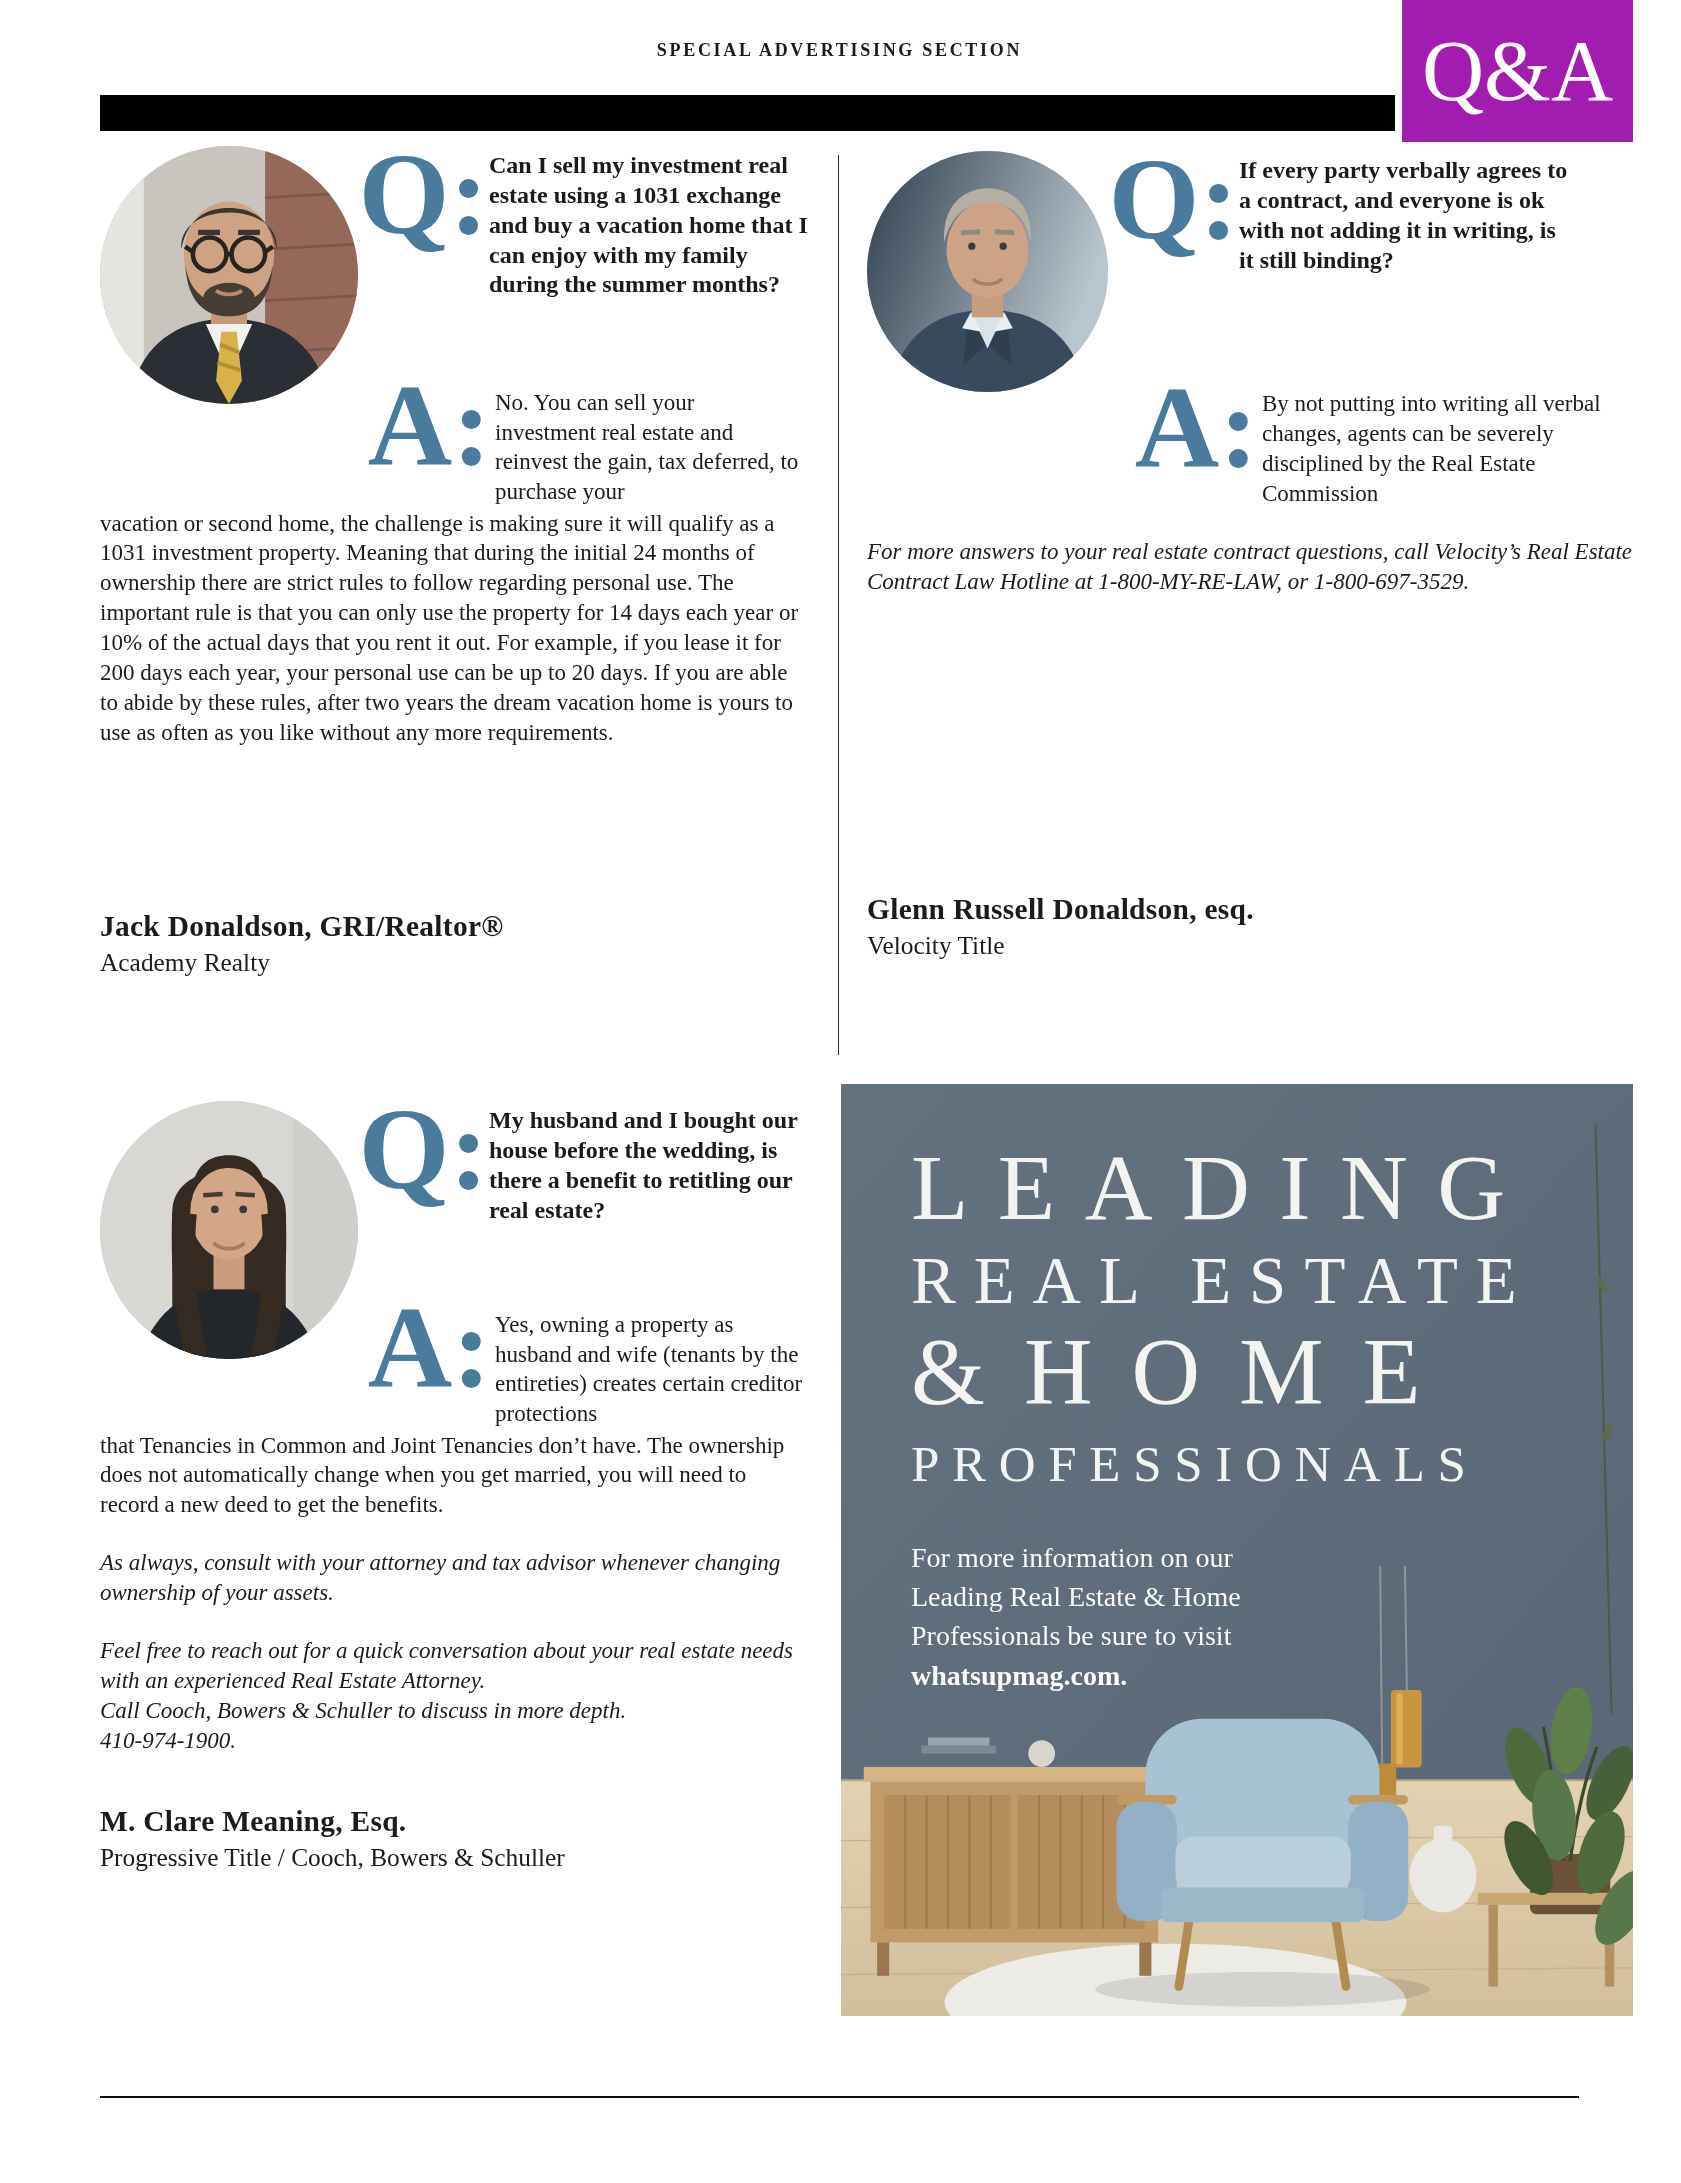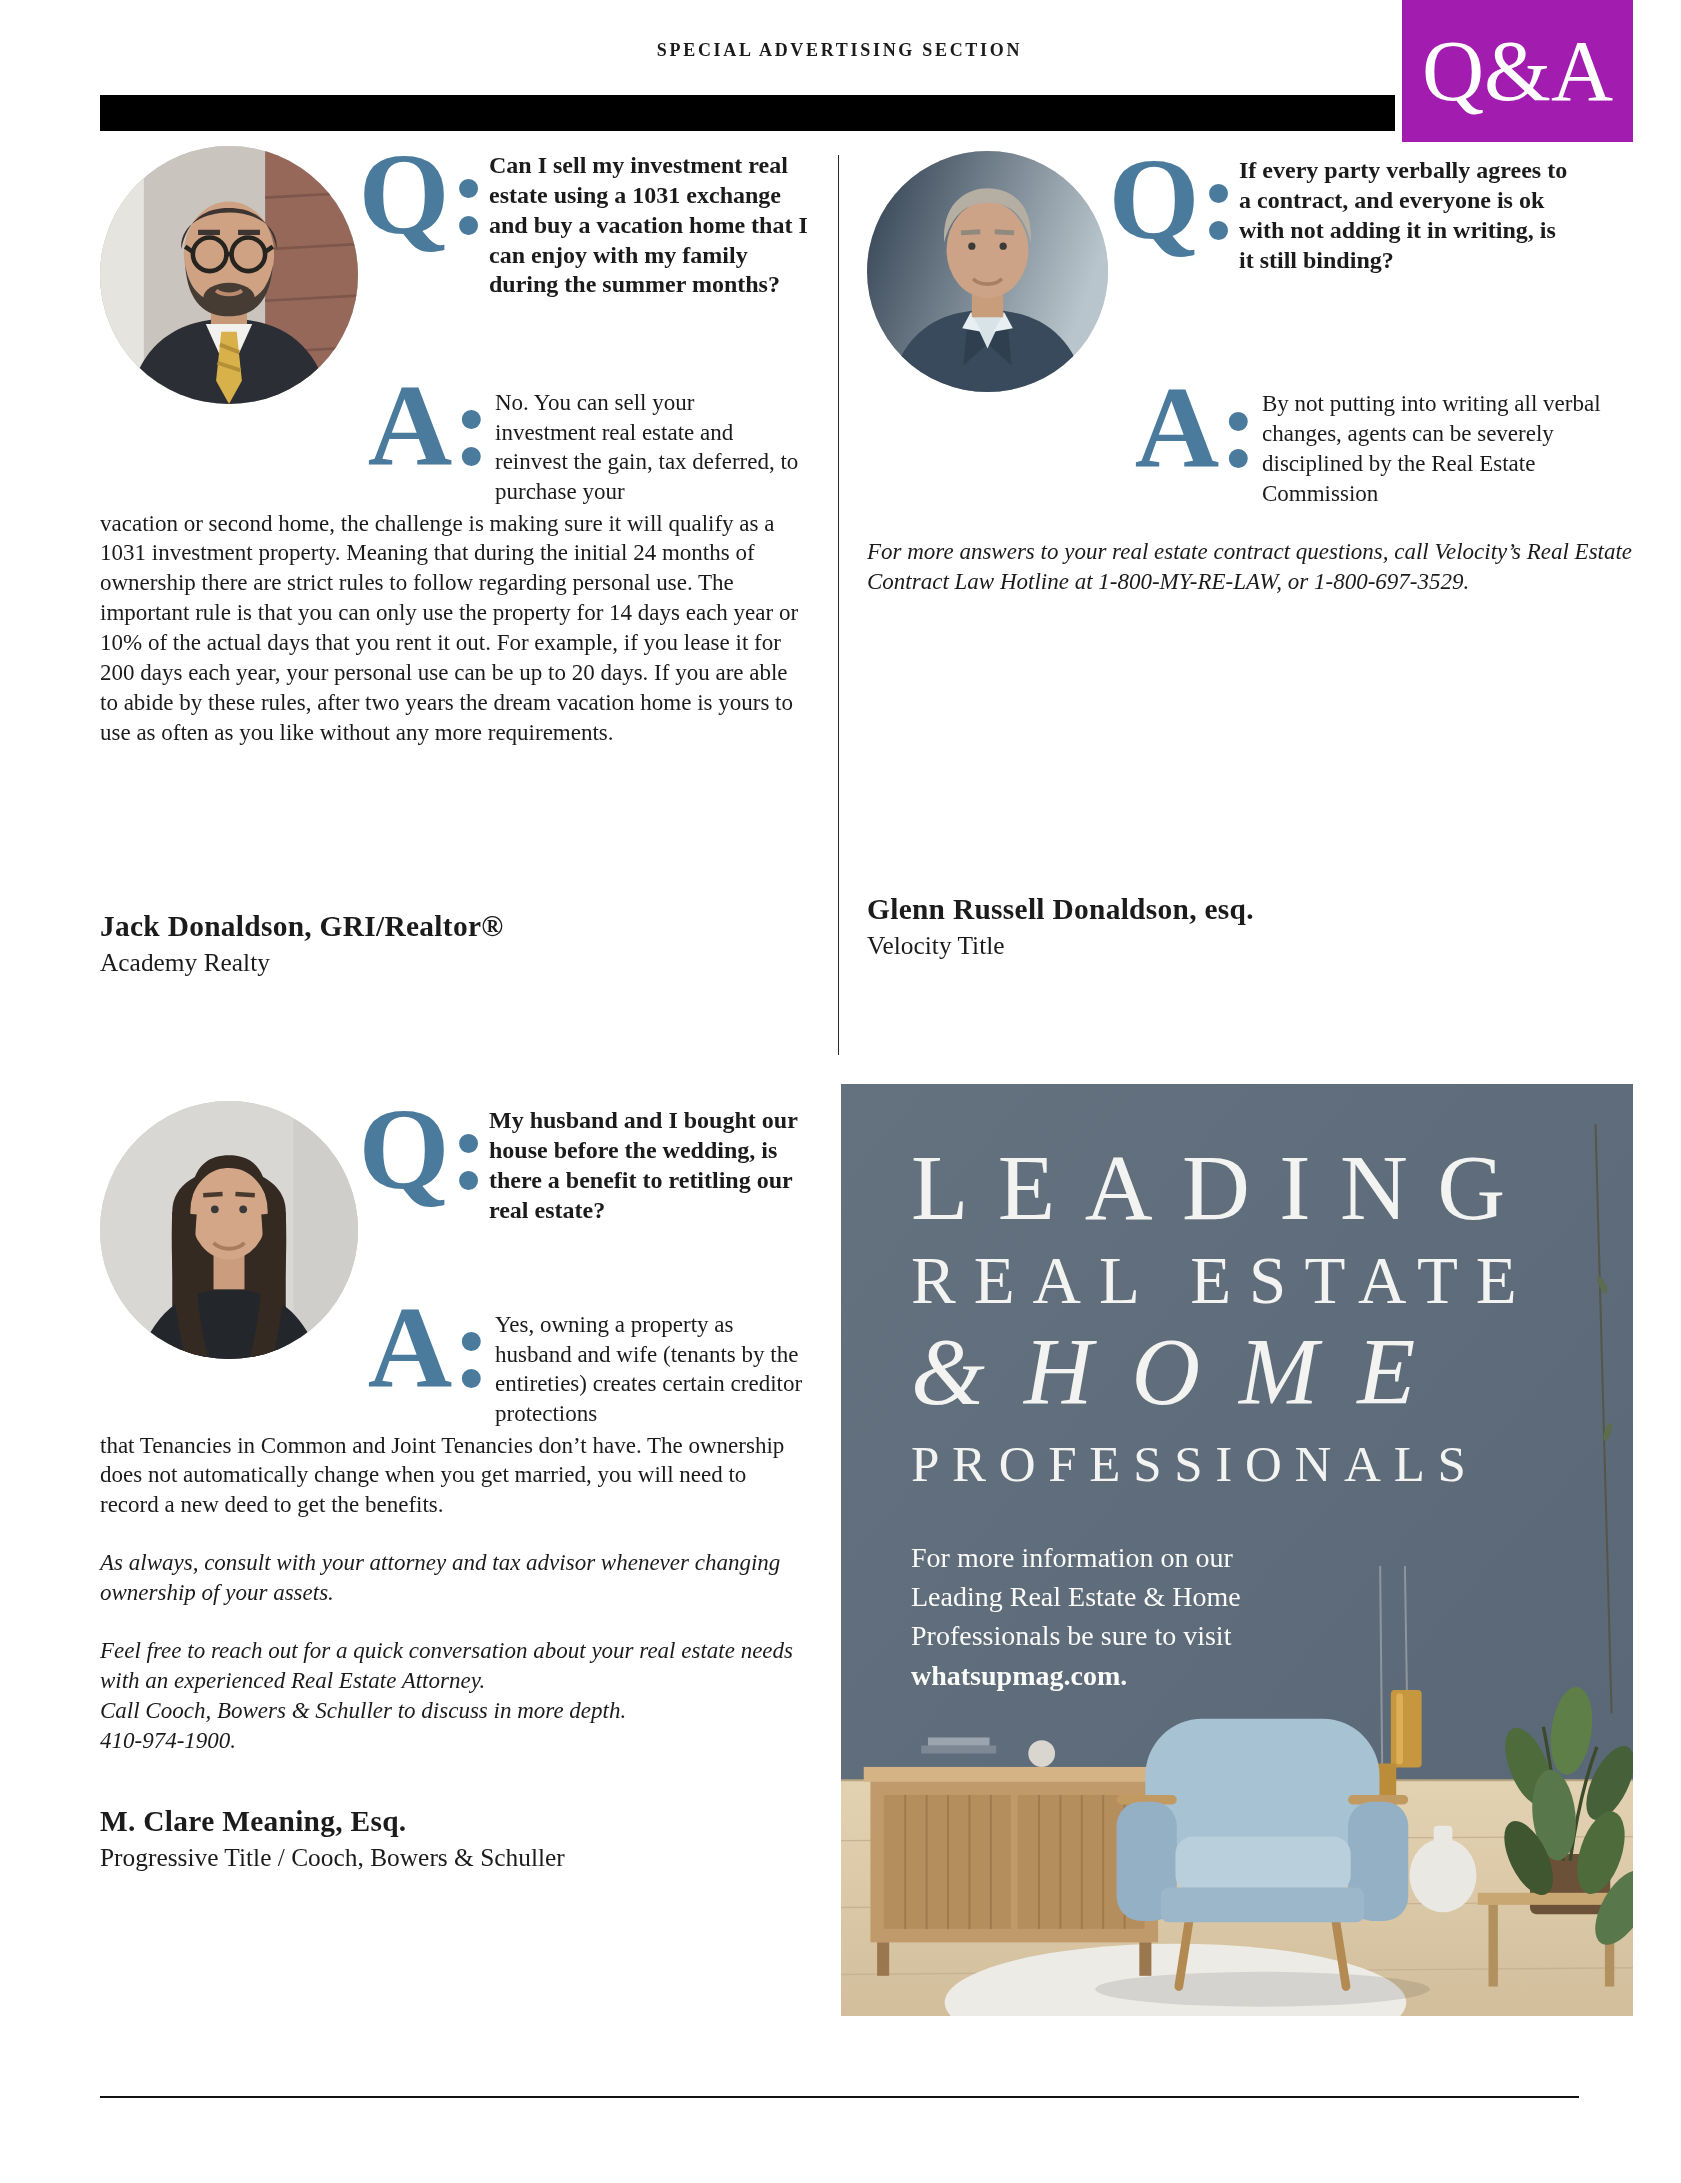--- a/index.html
+++ b/index.html
@@ -52,21 +52,21 @@
   .block-bl .byline { top:704px; }
   .byline h3 { font-size:29.4px; font-weight:bold; letter-spacing:0.3px; }
   .byline p  { font-size:25.4px; margin-top:5.4px; }
 
   .ad { position:absolute; left:841px; top:1084px; width:792px; height:932px;
         overflow:hidden; background:#3b82f6; }
   .room { position:absolute; left:0; top:0; width:100%; height:100%; }
   .ad-content { position:relative; z-index:2; padding:56px 27px 0 70px; color:#f3f4f1; }
   .h1 { font-size:94px; letter-spacing:29.4px; line-height:1; white-space:nowrap; }
   .h2 { font-size:67px; letter-spacing:18px; line-height:1; margin-top:13.4px; white-space:nowrap; }
-  .h3 { font-size:95px; letter-spacing:39px; line-height:1; margin-top:10.7px; white-space:nowrap;font-style:italic; }
+  .h3 { font-size:95px; letter-spacing:39px; line-height:1; margin-top:10.7px; white-space:nowrap; }
   .h4 { font-size:51px;  letter-spacing:12.7px; line-height:1; margin-top:19px; white-space:nowrap; }
   .ad-info { font-size:28px; line-height:1.4; margin-top:48px; width:388px; color:#fbfbf9; }
   .ad-info b { font-weight:bold; }
 </style>
 </head>
 <body>
 
 <div class="page">
 
   <div class="header-label">SPECIAL ADVERTISING SECTION</div>

